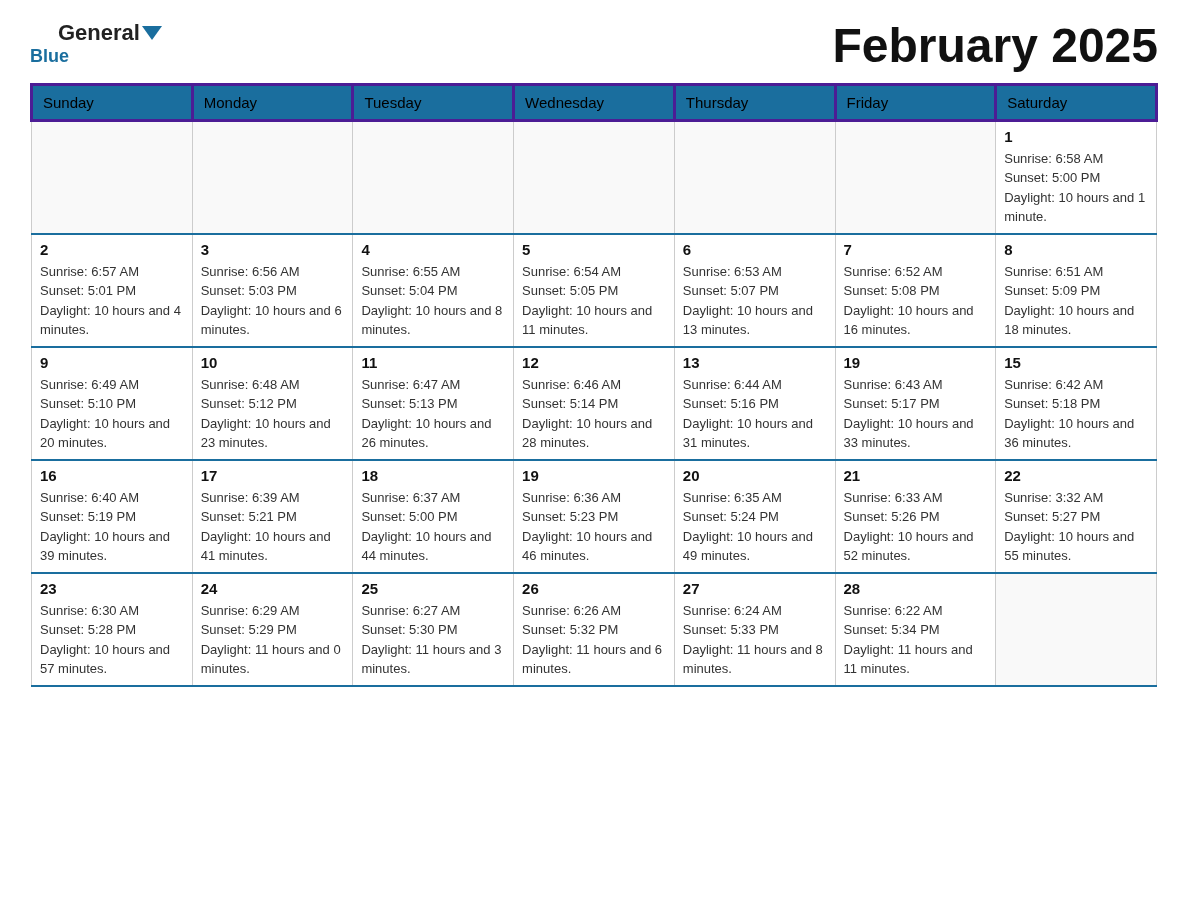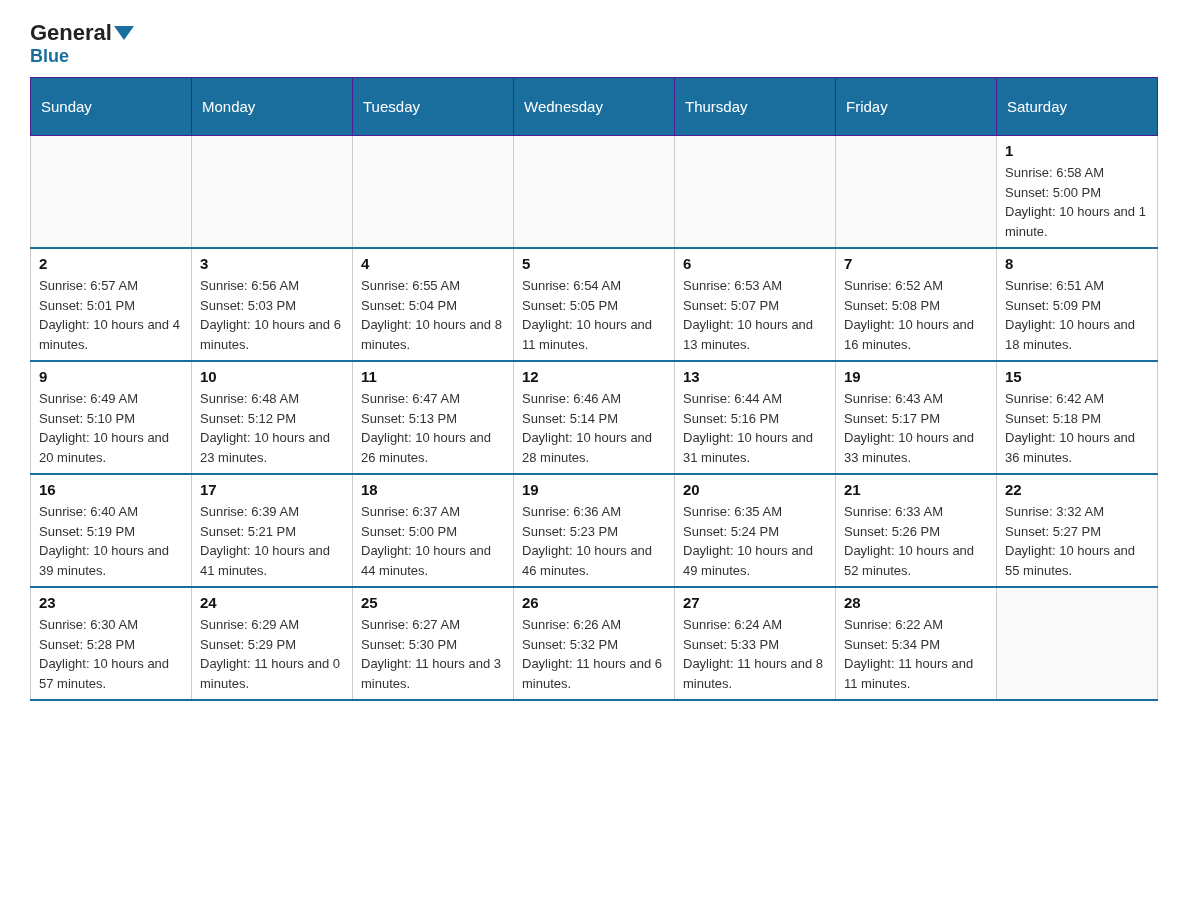--- a/index.html
+++ b/index.html
@@ -22,21 +22,21 @@
       flex-direction: column;
       align-items: flex-start;
     }
     .logo-text {
       display: flex;
       align-items: center;
       font-size: 22px;
       font-weight: bold;
       color: #222;
     }
-    .logo-general { color: #222; }
+    .logo-general { color: #222; margin-left: 28px; }
     .logo-triangle {
       width: 0; height: 0;
       border-left: 10px solid transparent;
       border-right: 10px solid transparent;
       border-top: 14px solid #1a6e9e;
       margin: 0 2px;
       display: inline-block;
     }
     .logo-blue {
       color: #1a6e9e;
@@ -57,26 +57,26 @@
       color: #333;
       margin-top: 4px;
     }
     .calendar {
       width: 100%;
       border-collapse: collapse;
       margin-top: 10px;
     }
     .calendar thead th {
       background-color: #1a6e9e;
-      color: #ffffff;
-      padding: 20px 10px;
+      color: #000000;
+      padding: 8px 10px;
       text-align: left;
       font-size: 15px;
       font-weight: normal;
-      border: 1px solid #4c1d95;
+      border: 3px solid #4c1d95;
     }
     .calendar tbody td {
       border: 1px solid #ccc;
       vertical-align: top;
       padding: 6px 8px;
       width: 14.28%;
       min-height: 110px;
       font-size: 13px;
       color: #222;
     }
@@ -106,20 +106,21 @@
   <div class="logo">
     <div class="logo-text">
       <span class="logo-general">General</span>
       <span class="logo-triangle"></span>
     </div>
     <div>
       <span class="logo-blue">Blue</span>
     </div>
   </div>
   <div class="title-area">
+    <div class="month-title">February 2025</div>
   </div>
 </div>
 
 <table class="calendar">
   <thead>
     <tr>
     <th>Sunday</th>
         <th>Monday</th>
         <th>Tuesday</th>
         <th>Wednesday</th>

